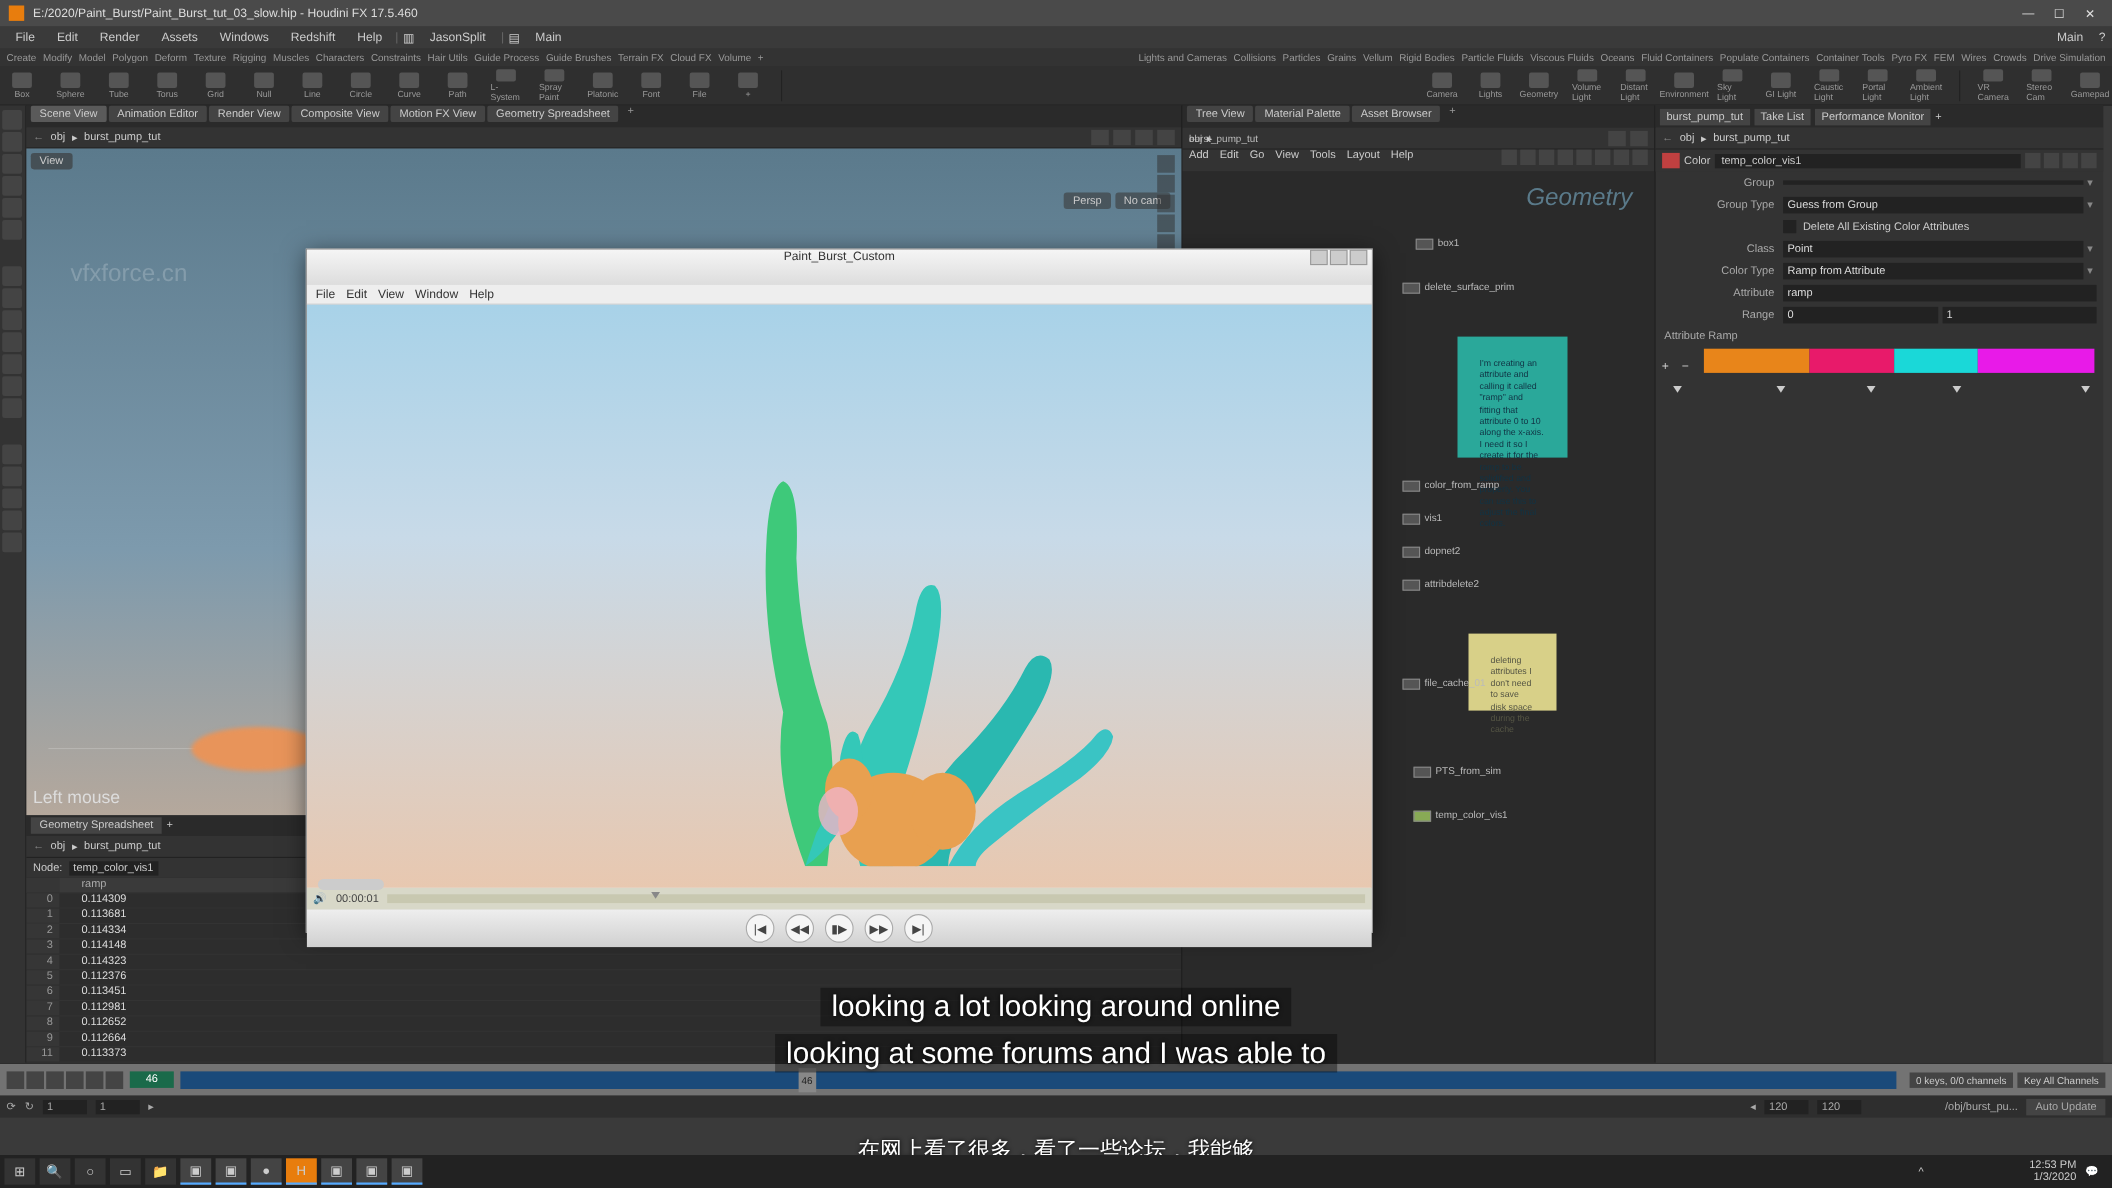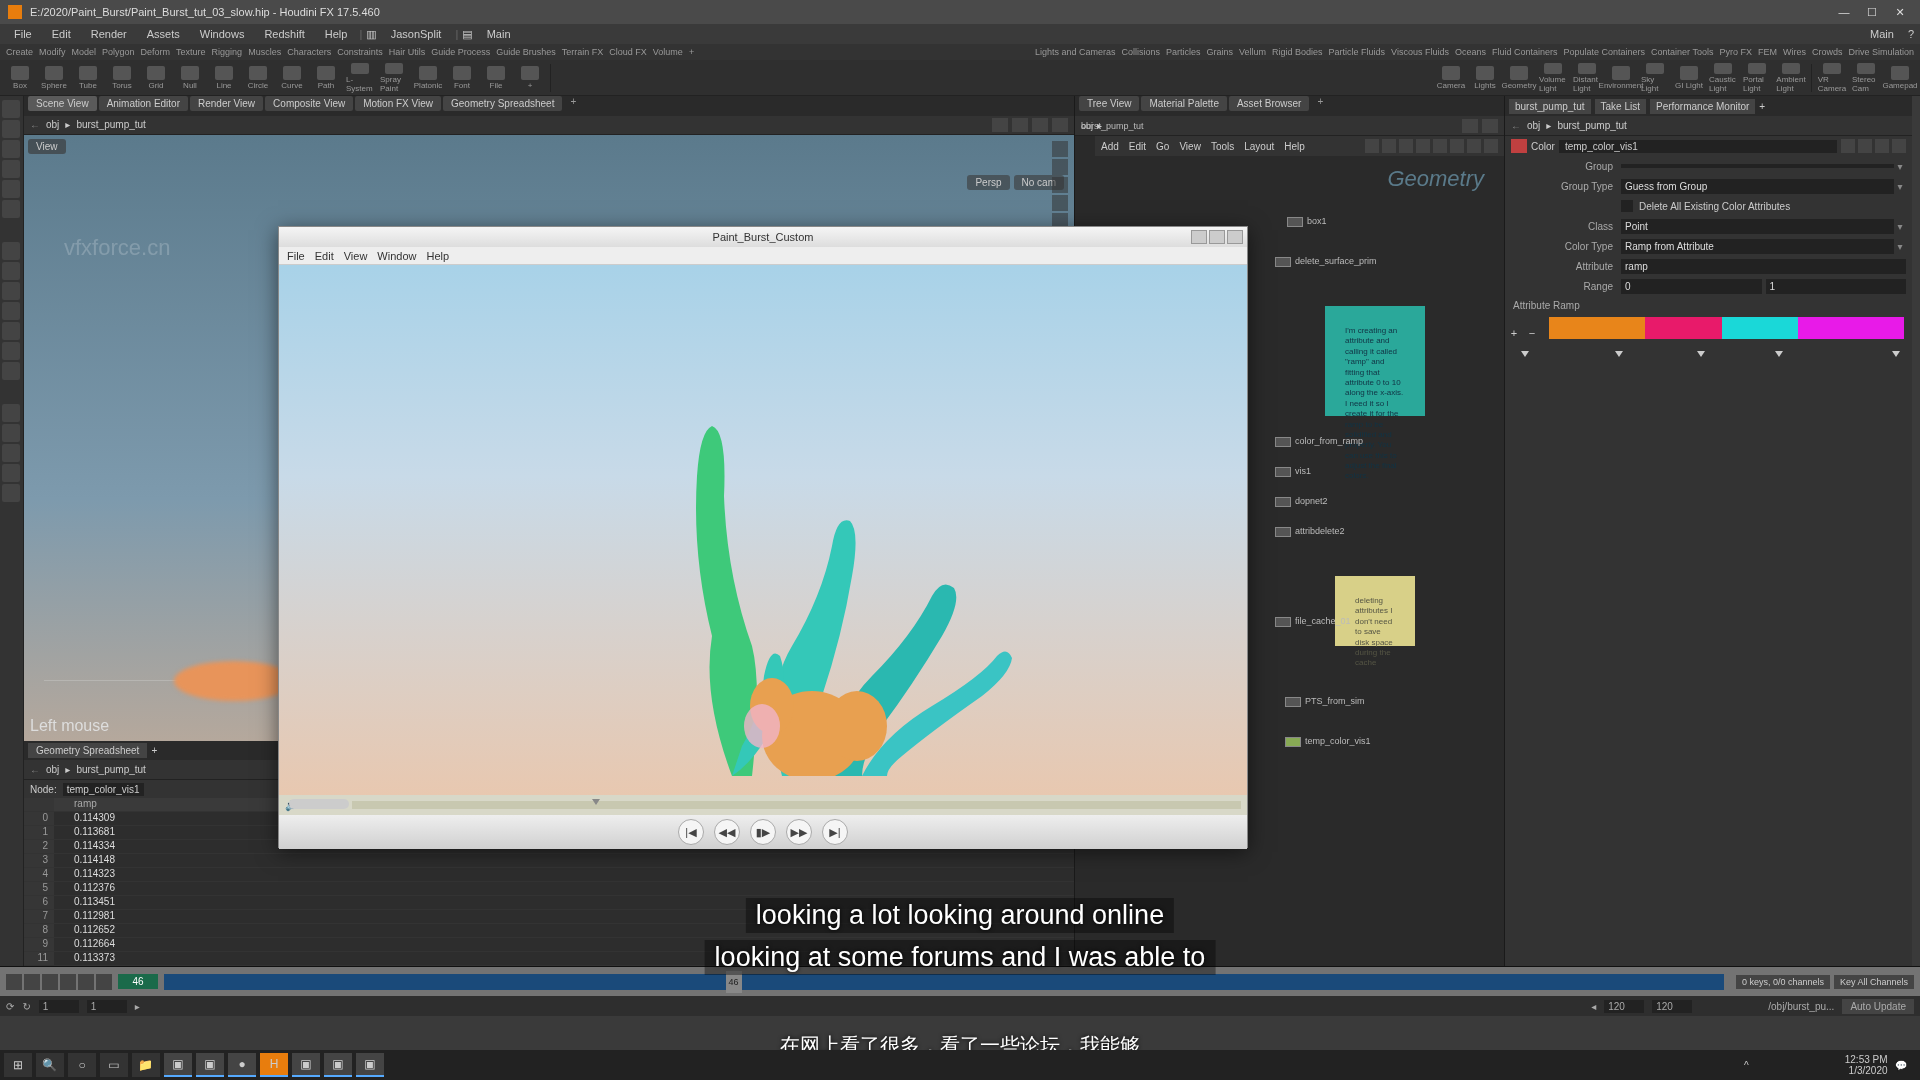--- a/index.html
+++ b/index.html
@@ -14,21 +14,21 @@
 
 
 .mainmenu { height:20px; background:#3a3a3a; display:flex; align-items:center; padding:0 6px; gap:4px; }
 .mainmenu .item { padding:0 8px; color:#ccc; }
 .mainmenu .sep { color:#666; }
 .mainmenu .desk { color:#ccc; padding:0 10px; }
 
 
 .shelfbar { height:16px; background:#333; display:flex; align-items:center; gap:6px; padding:0 6px; font-size:9px; color:#999; overflow:hidden; }
 .shelfbar span { white-space:nowrap; }
-.shelf { height:36px; background:#2f2f2f; display:flex; align-items:center; gap:6px; padding:0 6px; border-bottom:1px solid #222; }
+.shelf { height:36px; background:#2f2f2f; display:flex; align-items:center; gap:16px; padding:0 6px; border-bottom:1px solid #222; }
 .shelf .tool { width:28px; height:30px; display:flex; flex-direction:column; align-items:center; justify-content:center; font-size:8px; color:#999; }
 .shelf .tool .ico { width:18px; height:14px; background:#555; border-radius:2px; margin-bottom:1px; }
 .shelf .sep { width:1px; height:28px; background:#222; }
 
 
 .workspace { display:flex; height:870px; }
 
 
 .leftcol { width:24px; background:#333; border-right:1px solid #222; display:flex; flex-direction:column; gap:2px; padding:4px 2px; }
 .leftcol .t { width:18px; height:18px; background:#444; border-radius:2px; }
@@ -56,21 +56,21 @@
 .viewport .vtopright .btn { background:#3a3a3a99; padding:2px 8px; border-radius:3px; font-size:10px; }
 .viewport .axisicons { position:absolute; top:6px; right:6px; display:flex; flex-direction:column; gap:2px; }
 .viewport .axisicons span { width:16px; height:16px; background:#33333388; }
 .viewport .watermark { position:absolute; top:100px; left:40px; color:#ffffff33; font-size:22px; }
 .viewport .floor { position:absolute; bottom:60px; left:20px; right:20px; height:1px; background:#ffffff30; }
 .viewport .blob { position:absolute; bottom:40px; left:150px; width:120px; height:40px; background:#e8945a; border-radius:50%; filter:blur(2px); }
 .viewport .statusleft { position:absolute; bottom:6px; left:6px; color:#ddd; font-size:16px; }
 
 
 .mplay { position:absolute; top:226px; left:278px; width:970px; height:622px; background:#e8e8e8; border:1px solid #888; box-shadow:0 4px 20px #0008; z-index:50; }
-.mplay .mtitle { height:20px; background:linear-gradient(#f5f5f5,#ddd); display:flex; align-items:center; justify-content:center; font-size:11px; color:#333; position:relative; }
+.mplay .mtitle { height:32px; background:linear-gradient(#f5f5f5,#ddd); display:flex; align-items:flex-start; justify-content:center; font-size:11px; color:#333; position:relative; }
 .mplay .mtitle .mbtns { position:absolute; right:4px; display:flex; gap:2px; }
 .mplay .mtitle .mbtns span { width:16px; height:14px; background:#ccc; border:1px solid #999; }
 .mplay .mmenu { height:18px; background:#eee; display:flex; align-items:center; gap:10px; padding:0 8px; font-size:11px; color:#333; border-bottom:1px solid #ccc; }
 .mplay .mview { height:530px; background:linear-gradient(#a8d2e8 0%, #c8dae8 40%, #e8c8b0 100%); position:relative; overflow:hidden; }
 .mplay .splash { position:absolute; left:52%; top:55%; transform:translate(-50%,-50%); }
 .mplay .mtime { height:20px; background:#d8d8c8; display:flex; align-items:center; padding:0 6px; font-size:10px; color:#444; gap:8px; }
 .mplay .mtime .track { flex:1; height:8px; background:#c8c8b0; position:relative; }
 .mplay .mtime .track .mark { position:absolute; left:27%; top:-2px; width:0; height:0; border-left:4px solid transparent; border-right:4px solid transparent; border-top:6px solid #888; }
 .mplay .mctrl { height:34px; background:linear-gradient(#eee,#d0d0d0); display:flex; align-items:center; justify-content:center; gap:10px; }
 .mplay .mctrl .pb { width:26px; height:26px; background:#f5f5f5; border:1px solid #aaa; border-radius:13px; display:flex; align-items:center; justify-content:center; font-size:11px; color:#444; }
@@ -81,21 +81,21 @@
 .spreadsheet .shead { height:18px; background:#333; display:flex; align-items:center; padding:0 6px; font-size:10px; gap:6px; }
 .spreadsheet .table { flex:1; overflow:hidden; }
 .spreadsheet .row { display:flex; height:14px; font-size:10px; border-bottom:1px solid #333; }
 .spreadsheet .row .c0 { width:30px; text-align:right; padding-right:6px; color:#999; background:#363636; }
 .spreadsheet .row .c1 { width:100px; padding-left:20px; color:#ddd; }
 .spreadsheet .hrow { background:#3a3a3a; }
 .spreadsheet .hrow .c1 { color:#aaa; }
 
 
 .netpane { width:430px; background:#2a2a2a; display:flex; flex-direction:column; border-left:1px solid #1a1a1a; }
-.netpane .netmenu { height:20px; background:#333; display:flex; align-items:center; gap:10px; padding:0 6px; font-size:10px;margin-left:20px; }
+.netpane .netmenu { height:20px; background:#333; display:flex; gap:10px; padding:0 6px; font-size:10px; }
 .netpane .netmenu .r { margin-left:auto; display:flex; gap:3px; }
 .netpane .netmenu .r span { width:14px; height:14px; background:#444; }
 .netpane .netview { flex:1; background:#2a2a2a; position:relative; }
 .netpane .geomlabel { position:absolute; top:10px; right:20px; color:#5a7a8a; font-size:22px; font-style:italic; }
 .netpane .node { position:absolute; font-size:9px; color:#bbb; }
 .netpane .node .box { width:16px; height:10px; background:#555; border:1px solid #888; display:inline-block; margin-right:4px; vertical-align:middle; }
 .netpane .sticky { position:absolute; padding:20px; font-size:8px; line-height:1.3; }
 .netpane .sticky.teal { background:#2aa89a; color:#134; width:100px; height:110px; }
 .netpane .sticky.yellow { background:#d8d088; color:#554; width:80px; height:70px; }
 

